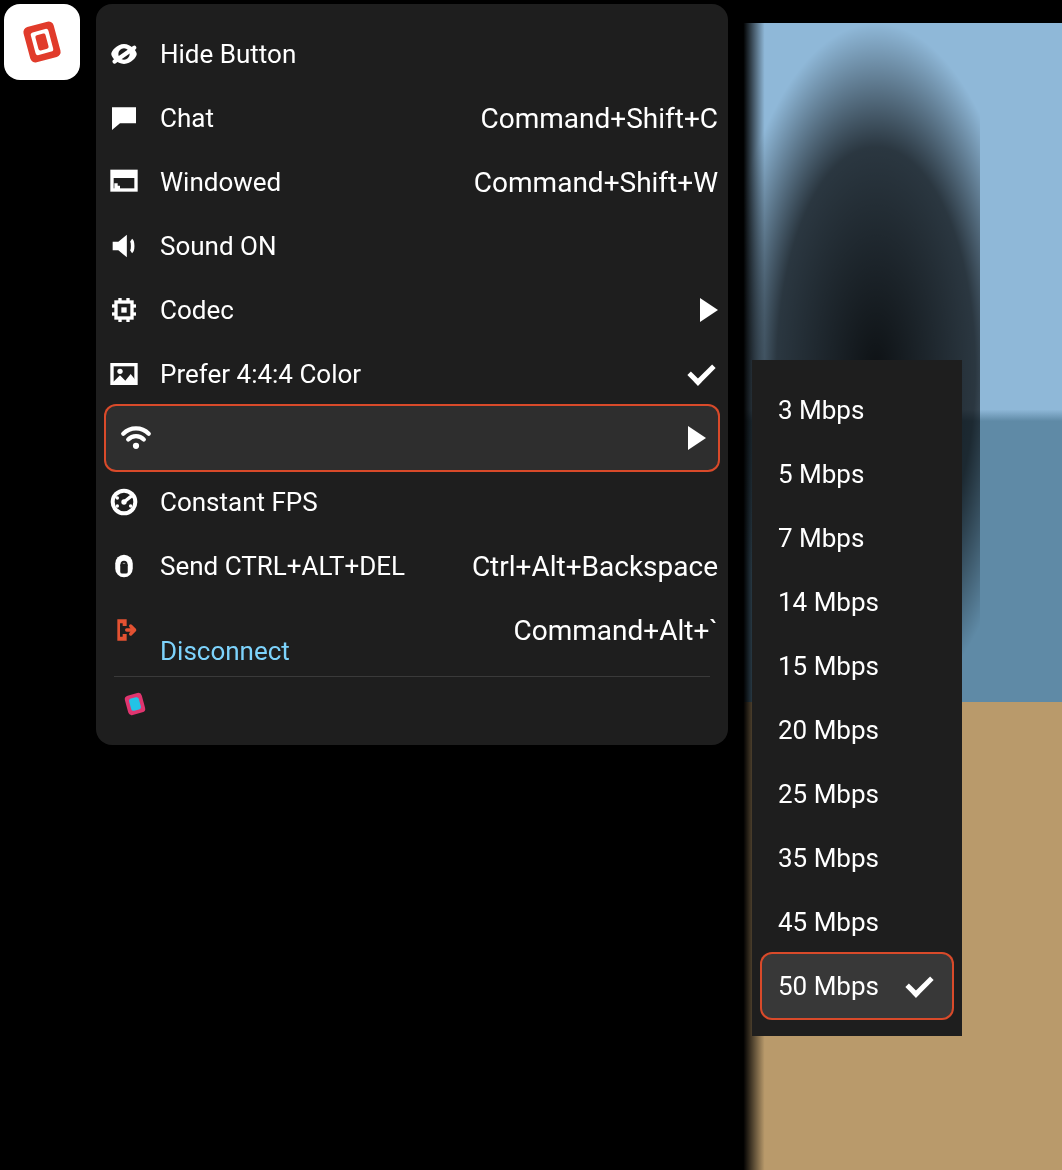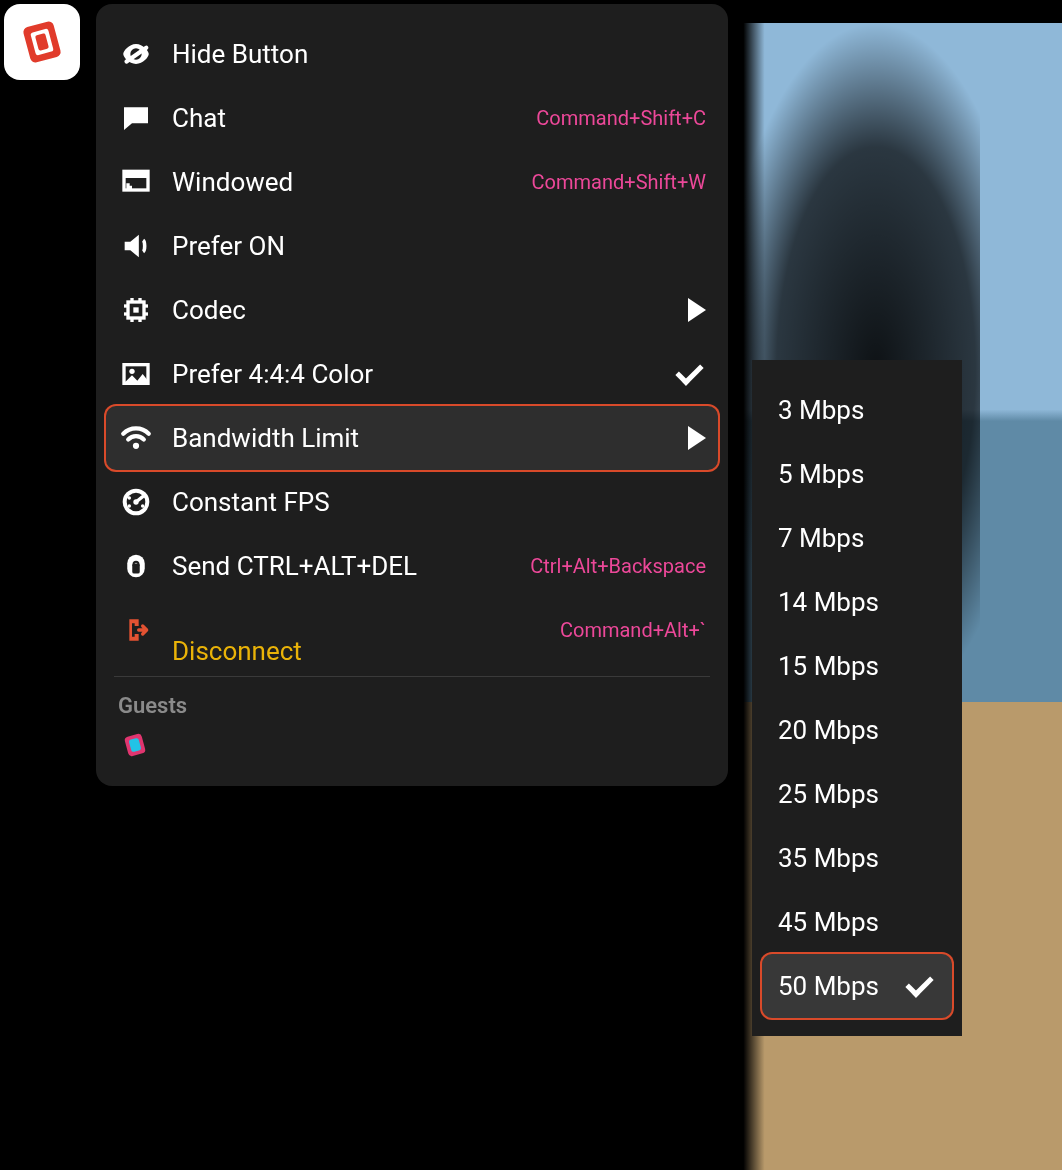--- a/index.html
+++ b/index.html
@@ -52,58 +52,58 @@
     top: 4px; left: 96px;
     width: 632px;
     background: #1e1e1e;
     border-radius: 16px;
     padding: 18px 0 24px 0;
   }
   .menu-item {
     display: flex;
     align-items: center;
     height: 64px;
-    padding: 0 22px;
+    padding: 0 10px;
     font-size: 26px;
     color: #fff;
     cursor: pointer;
     position: relative;
   }
   .menu-item .icon {
     width: 36px; height: 36px;
     margin-right: 18px;
     display:flex; align-items:center; justify-content:center;
     flex-shrink:0;
   }
   .menu-item .label { flex: 0 0 auto; }
   .menu-item .shortcut {
     margin-left: auto;
-    color: #ec4899;
-    font-size: 20px;
+    color: #ffffff;
+    font-size: 28px;
     padding-left:16px;
   }
   .menu-item .arrow {
     margin-left: auto;
     width:0;height:0;
     border-top:12px solid transparent;
     border-bottom:12px solid transparent;
     border-left:18px solid #fff;
   }
   .menu-item .check {
     margin-left:auto;
   }
   .menu-item.highlighted {
     background: #2e2e2e;
     border-radius: 10px;
     margin: 0 10px;
     padding: 0 12px;
     box-shadow: 0 0 0 2px #d94a2a;
   }
   .menu-item.highlighted .icon { margin-right: 18px; }
-  .menu-item.danger .label { color: #eab308; margin-top: 41px; }
+  .menu-item.danger .label { color: #7dd3fc; margin-top: 41px; }
   .separator {
     height:1px; background:#3a3a3a; margin:14px 18px 10px 18px;
   }
   .guests-header {
     color:#8a8a8a; font-size:22px; font-weight:600;
     padding: 6px 22px 10px 22px;
   }
   .guest-avatar {
     margin-left:22px;
     width:34px;height:34px;
@@ -191,21 +191,21 @@
       <span class="label">Windowed</span>
       <span class="shortcut">Command+Shift+W</span>
     </div>
     <div class="menu-item">
       <span class="icon">
         <svg viewBox="0 0 24 24" width="34" height="34">
           <path fill="#fff" d="M4 9v6h4l6 5V4L8 9H4z"></path>
           <path fill="none" stroke="#fff" stroke-width="2.5" d="M17 8c1.5 1 1.5 7 0 8"></path>
         </svg>
       </span>
-      <span class="label">Prefer ON</span>
+      <span class="label">Sound ON</span>
     </div>
     <div class="menu-item">
       <span class="icon">
         <svg viewBox="0 0 24 24" width="32" height="32">
           <rect x="6" y="6" width="12" height="12" fill="none" stroke="#fff" stroke-width="2.5"></rect>
           <rect x="10" y="10" width="4" height="4" fill="#fff"></rect>
           <g stroke="#fff" stroke-width="2.5">
             <line x1="9" y1="3" x2="9" y2="6"></line>
             <line x1="15" y1="3" x2="15" y2="6"></line>
             <line x1="9" y1="18" x2="9" y2="21"></line>
@@ -232,21 +232,20 @@
       <span class="check checkmark"></span>
     </div>
     <div class="menu-item highlighted">
       <span class="icon">
         <svg viewBox="0 0 24 24" width="34" height="34">
           <path d="M3 9c5-5 13-5 18 0" fill="none" stroke="#fff" stroke-width="3" stroke-linecap="round"></path>
           <path d="M6.5 13c3-3 8-3 11 0" fill="none" stroke="#fff" stroke-width="3" stroke-linecap="round"></path>
           <circle cx="12" cy="17.5" r="2.2" fill="#fff"></circle>
         </svg>
       </span>
-      <span class="label">Bandwidth Limit</span>
       <span class="arrow"></span>
     </div>
     <div class="menu-item">
       <span class="icon">
         <svg viewBox="0 0 24 24" width="32" height="32">
           <circle cx="12" cy="12" r="10" fill="#fff"></circle>
           <circle cx="12" cy="12" r="7" fill="#1e1e1e"></circle>
           <circle cx="12" cy="12" r="2" fill="#fff"></circle>
           <line x1="12" y1="12" x2="17" y2="8" stroke="#fff" stroke-width="2.5" stroke-linecap="round"></line>
           <circle cx="7" cy="9" r="1.3" fill="#fff"></circle>
@@ -271,21 +270,20 @@
       <span class="icon">
         <svg viewBox="0 0 24 24" width="32" height="32">
           <path d="M7 4h7v5h-3V7H9v10h2v-2h3v5H7V4z" fill="#e35232"></path>
           <path d="M14 12h6m0 0l-3-3m3 3l-3 3" fill="none" stroke="#e35232" stroke-width="2.5" stroke-linecap="round" stroke-linejoin="round"></path>
         </svg>
       </span>
       <span class="label">Disconnect</span>
       <span class="shortcut">Command+Alt+`</span>
     </div>
     <div class="separator"></div>
-    <div class="guests-header">Guests</div>
     <div class="guest-avatar">
       <svg viewBox="0 0 24 24" width="30" height="30">
         <g transform="rotate(-15 12 12)">
           <rect x="5" y="4" width="14" height="16" rx="3" fill="#e0356f"></rect>
           <rect x="8" y="7" width="8" height="10" rx="2" fill="#22c3e6"></rect>
         </g>
       </svg>
     </div>
   </div>
 

